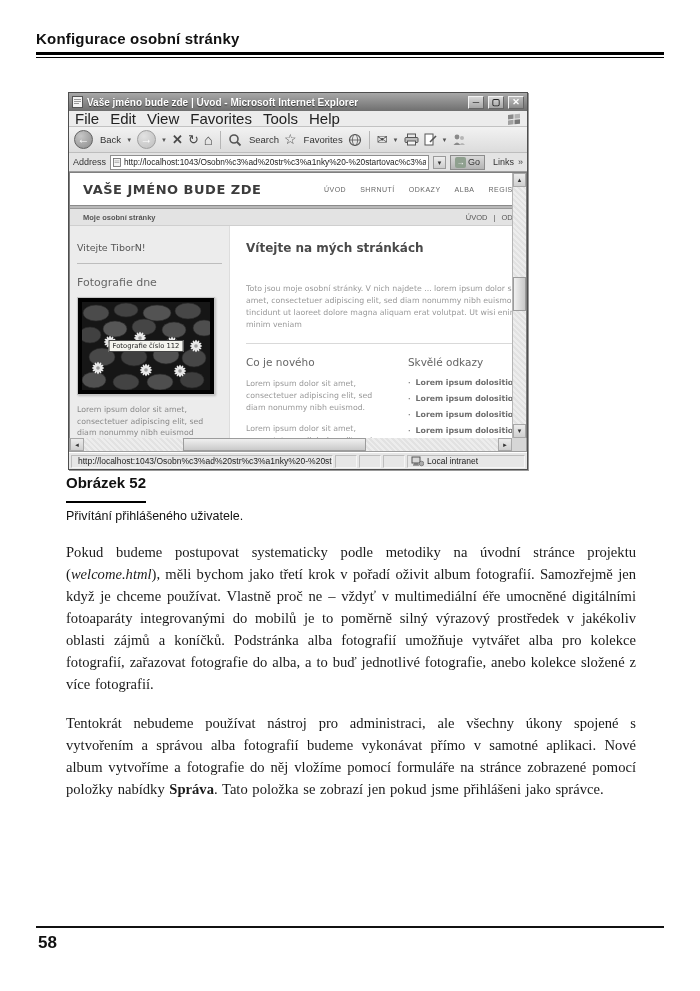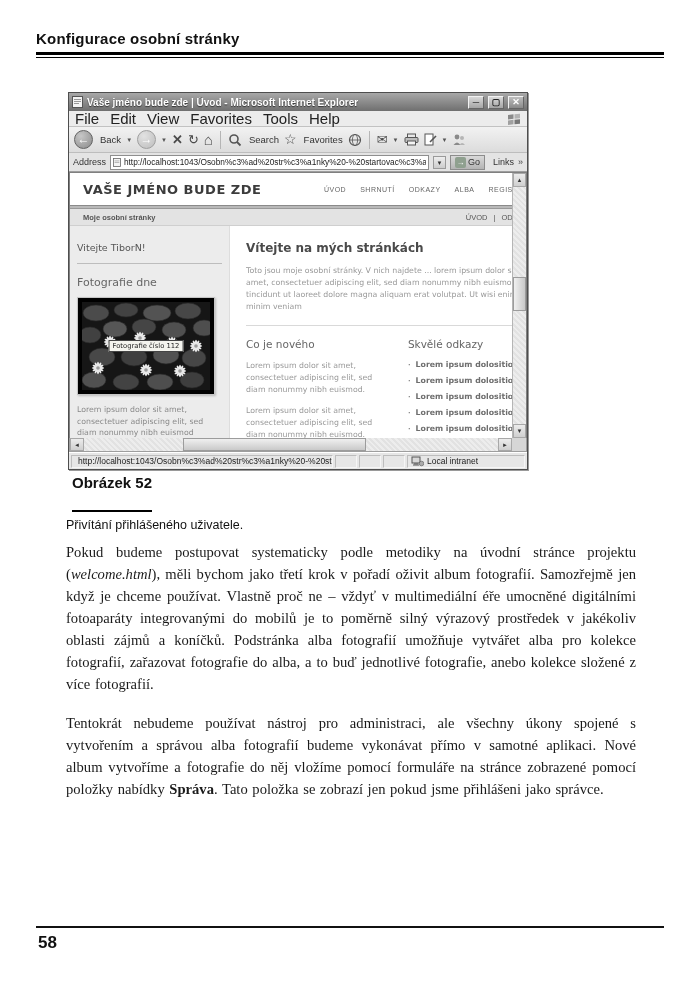--- a/index.html
+++ b/index.html
@@ -15,21 +15,21 @@
     font-size:15px; font-weight:bold; letter-spacing:.2px;
     padding-bottom:5px; border-bottom:3px solid #000;
   }
   .running-head::after {
     content:""; position:absolute; left:0; right:0; bottom:-6px; height:1px; background:#000;
   }
   .footer-rule { position:absolute; left:36px; top:926px; width:628px; height:2px; background:#111; }
   .page-number { position:absolute; left:38px; top:933px; font-size:17px; font-weight:bold; }
 
   .figure-caption { position:absolute; left:66px; top:474px; width:560px; }
-  .figure-label { display:inline-block; font-size:15px; font-weight:bold; border-bottom:2px solid #000; padding-bottom:19px;margin-left:6px; }
+  .figure-label { display:inline-block; font-size:15px; font-weight:bold; border-bottom:2px solid #000; padding-bottom:10px; }
   .figure-text { margin-top:6px; font-size:12.5px; color:#111; }
 
   .section { position:absolute; left:66px; top:541px; width:570px; }
   .section h1 { font-size:21px; font-weight:bold; margin-bottom:15px; font-family:"Liberation Sans",sans-serif; }
   .section p {
     font-family:"Liberation Serif", serif; font-size:14.6px; line-height:22px;
     text-align:justify; color:#1a1a1a; margin-bottom:17px; word-spacing:1px;
   }
   .section p em { font-style:italic; }
   .section p strong { font-weight:bold; }
@@ -140,21 +140,21 @@
   .sb-photo-heading { font-size:11px; color:#666; margin-bottom:8px; }
   .photo-frame { position:relative; background:#000000; border:1px solid #c4c4c4; box-shadow:1px 1px 2px #bbb; padding:4px; width:138px; }
   .photo-frame svg { display:block; }
   .photo-tooltip {
     position:absolute; left:50%; top:50%; transform:translate(-50%,-50%);
     background:#f4f4ee; border:1px solid #444; font-size:6.8px; padding:1px 3px; color:#222; white-space:nowrap;
   }
   .sb-text { margin-top:9px; font-size:7.8px; line-height:1.5; color:#8a8a8a; }
 
   .site-main { flex:1; background:#fff; padding:15px 16px 6px; }
-  .main-heading { font-size:12px; font-weight:bold; color:#4a4a4a; margin-bottom:10px; }
+  .main-heading { font-size:12px; font-weight:bold; color:#4a4a4a; margin-bottom:28px; }
   .main-intro { font-size:7.8px; line-height:1.55; color:#999; margin-bottom:12px; }
   .main-hr { height:1px; background:#d9d9d9; margin:10px 0 12px; }
   .main-cols { display:flex; gap:14px; }
   .col-news { flex:0 0 51%; }
   .col-links { flex:1; }
   .col-heading { font-size:10.5px; color:#666; margin-bottom:10px; }
   .col-news p { font-size:7.8px; line-height:1.5; color:#999; margin-bottom:10px; }
   .link-row { display:flex; gap:5px; align-items:baseline; margin-bottom:7px; font-size:7.8px; color:#6e6e6e; font-weight:bold; }
   .link-bullet { color:#888; font-size:7px; }
 

